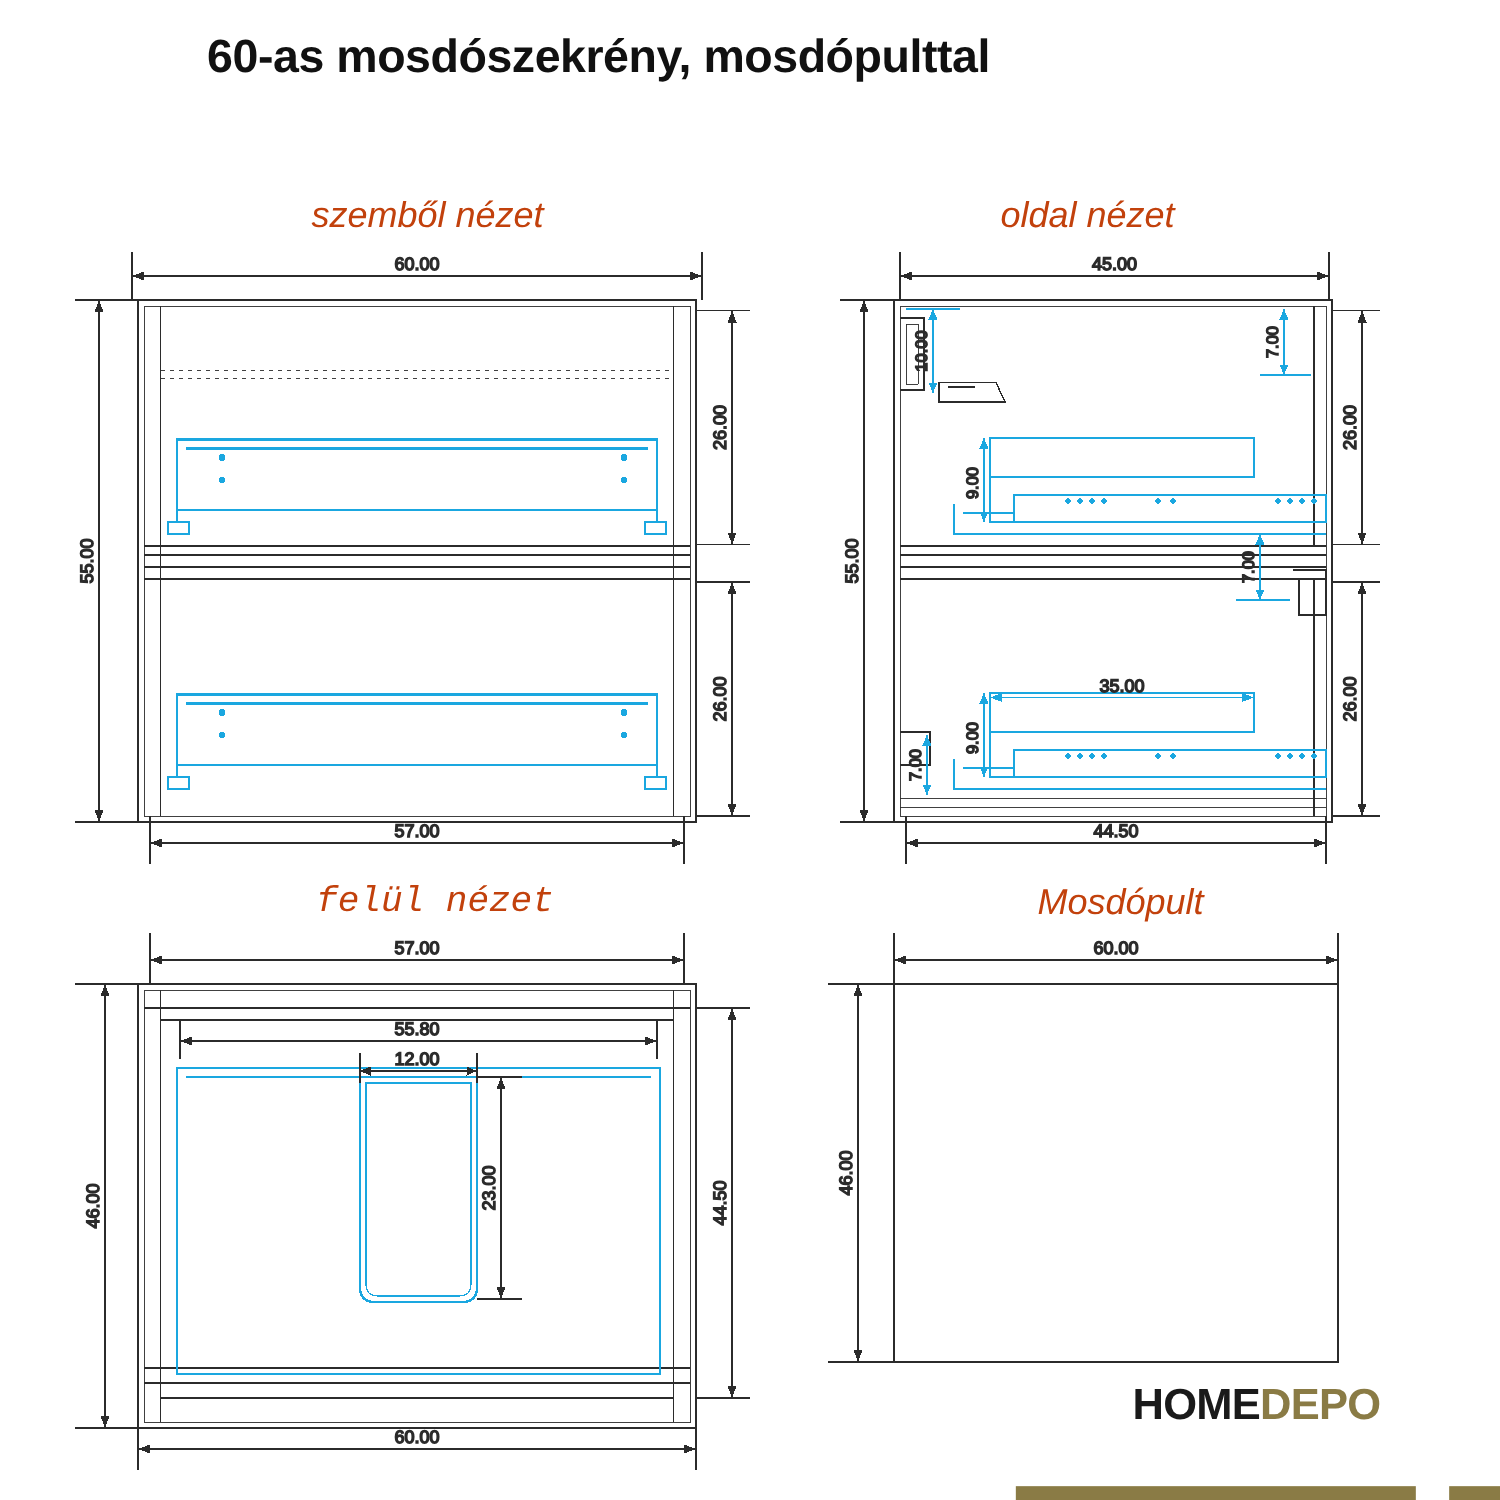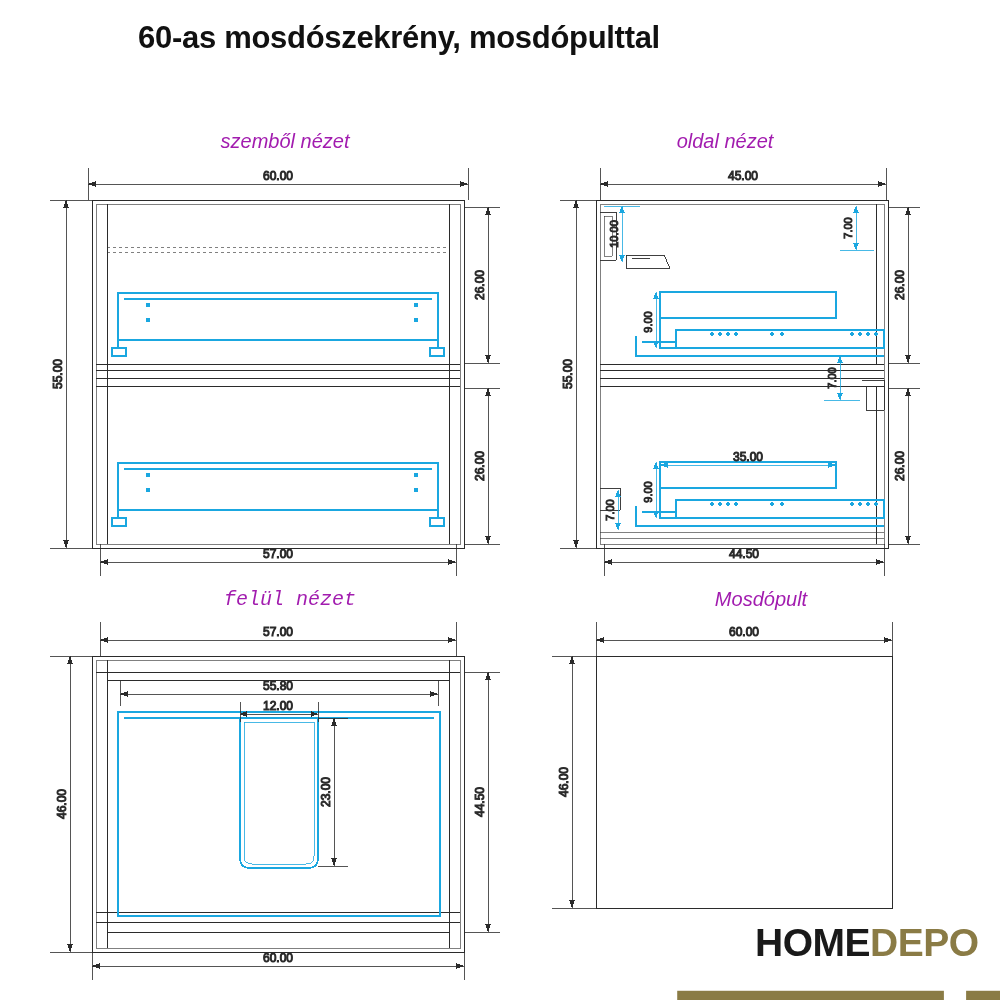--- a/index.html
+++ b/index.html
@@ -1,33 +1,33 @@
 <!DOCTYPE html>
 <html><head>
 <meta charset="utf-8">
 <style>
   html,body{margin:0;padding:0;}
   body{width:1000px;height:1000px;background:#ffffff;font-family:"Liberation Sans",sans-serif;position:relative;overflow:hidden;}
   .title{position:absolute;top:20px;left:0;width:798px;text-align:center;font-size:31px;font-weight:bold;color:#111;letter-spacing:-0.3px;}
-  .view-label{position:absolute;font-size:20px;font-style:italic;color:#a21caf;text-align:center;}
+  .view-label{position:absolute;font-size:24px;font-style:italic;color:#c2410c;text-align:center;}
   svg{position:absolute;top:0;left:0;width:1000px;height:1000px;}
   .logo-wrap{position:absolute;left:655px;top:905px;width:340px;height:80px;}
-  .logo-text{position:absolute;left:100px;top:16px;font-size:39px;font-weight:bold;letter-spacing:-0.5px;}
+  .logo-text{position:absolute;left:100px;top:16px;font-size:29px;font-weight:bold;letter-spacing:-0.5px;}
   .logo-home{color:#1a1a1a;}
   .logo-depo{color:#8a7b45;}
 </style>
 </head>
 <body>
 
 <div class="title">60-as mosdószekrény, mosdópulttal</div>
 
 <div class="view-label" style="left:170px;top:130px;width:230px;">szemből nézet</div>
 <div class="view-label" style="left:595px;top:130px;width:260px;">oldal nézet</div>
 <div class="view-label" style="left:175px;top:588px;width:230px;font-family:Liberation Mono, monospace;">felül nézet</div>
-<div class="view-label" style="left:631px;top:588px;width:260px;">Mosdópult</div>
+<div class="view-label" style="left:617px;top:588px;width:260px;">Mosdópult</div>
 
 <svg viewBox="0 0 1000 1000">
   <g fill="none" stroke="#2b2b2b" stroke-width="1" shape-rendering="crispEdges">
 
     <g stroke-width="0.8">
       <line x1="88" y1="168" x2="88" y2="200"></line>
       <line x1="468" y1="168" x2="468" y2="200"></line>
       <line x1="88" y1="184" x2="468" y2="184"></line>
       <path d="M88 184 l8 -3 v6 z" fill="#2b2b2b" stroke="none"></path>
       <path d="M468 184 l-8 -3 v6 z" fill="#2b2b2b" stroke="none"></path>

